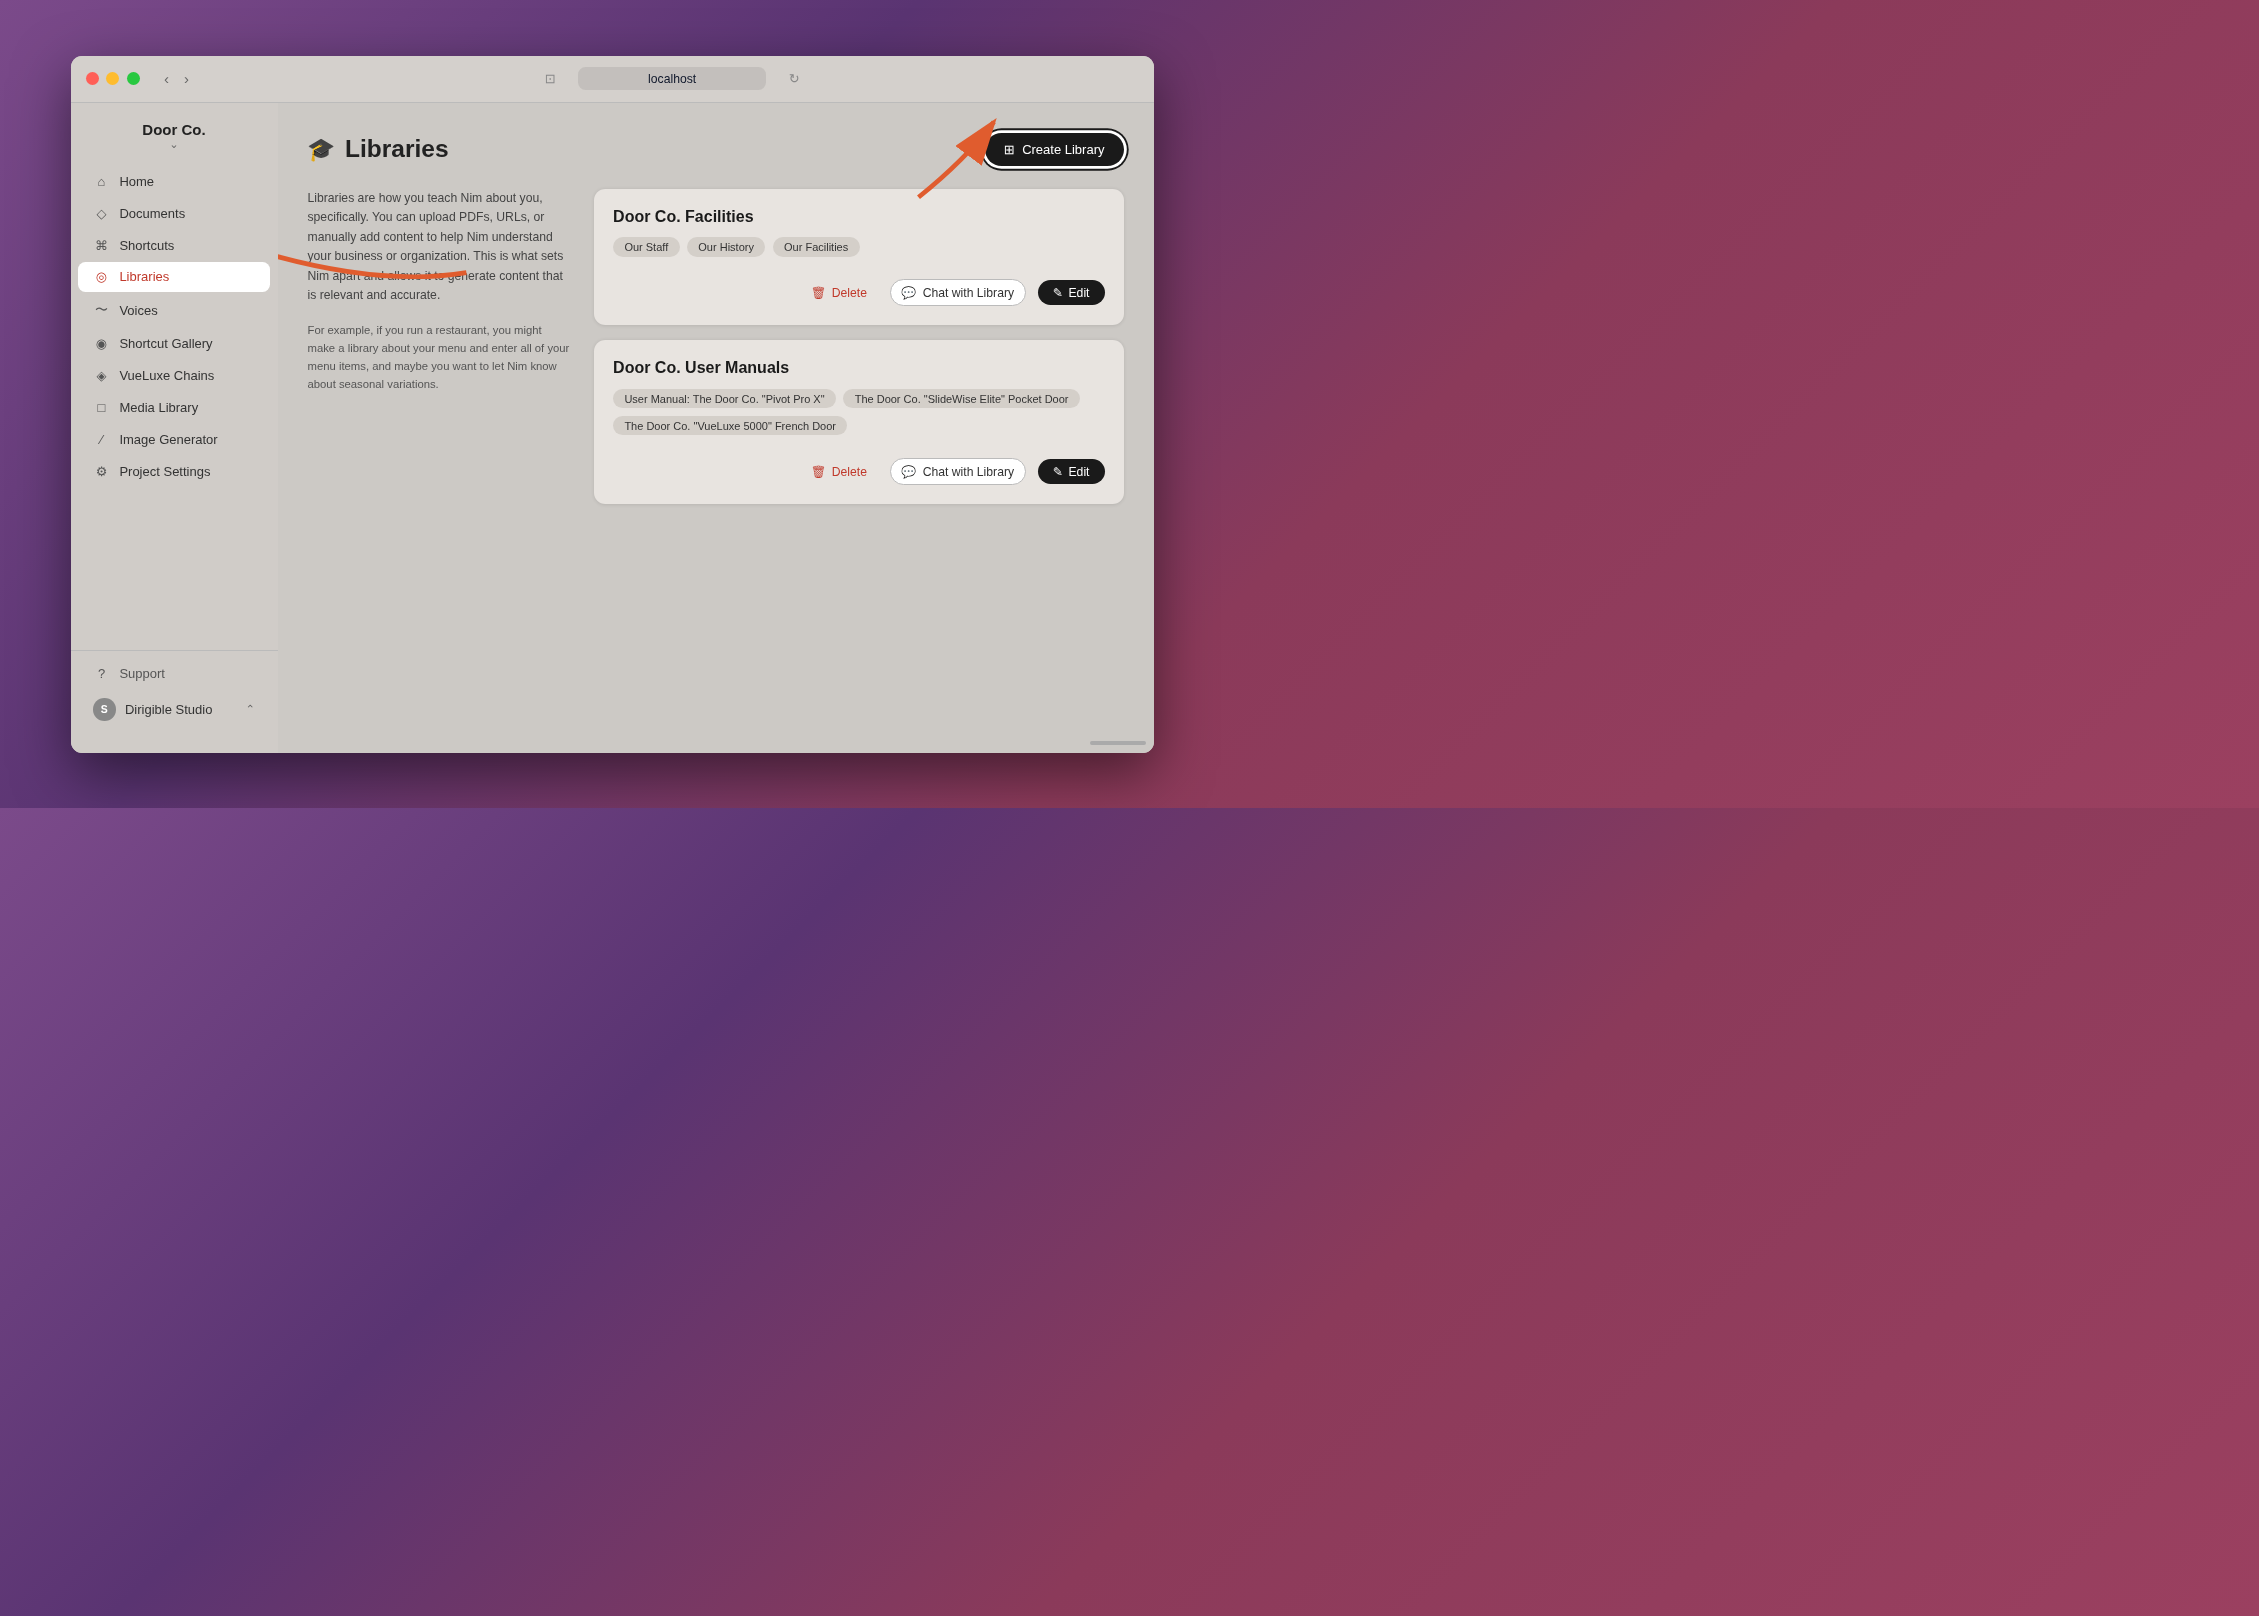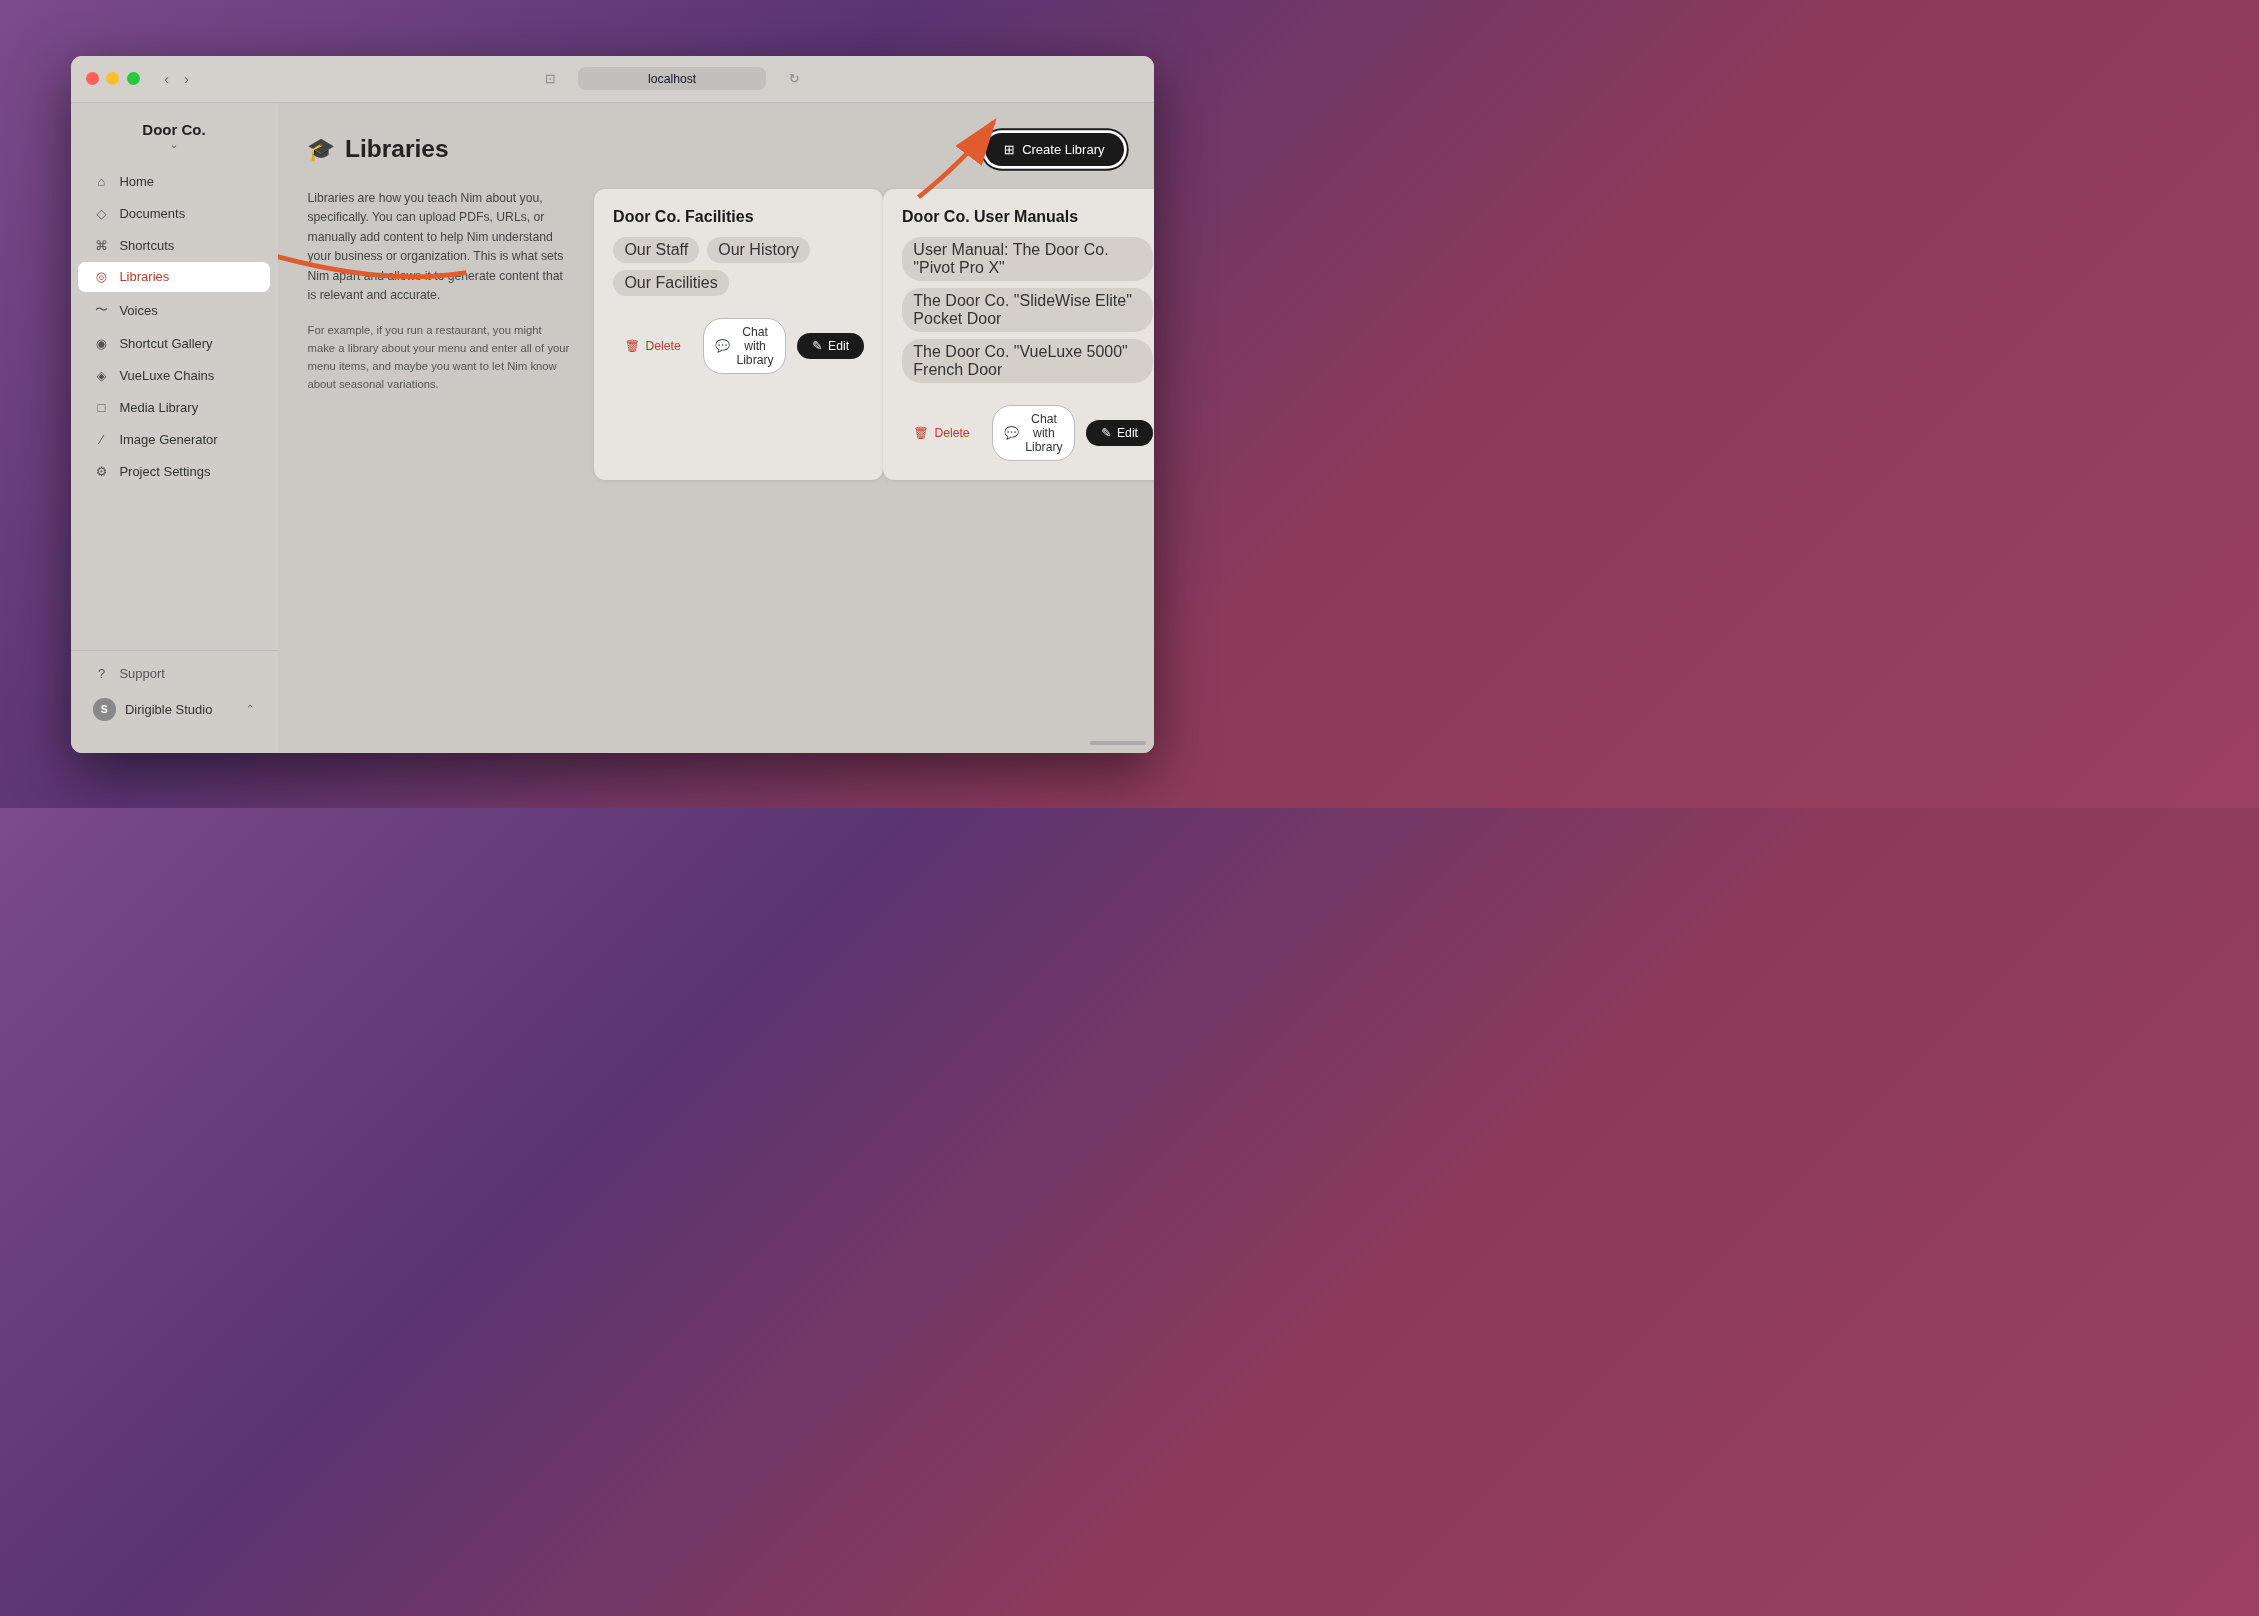--- a/index.html
+++ b/index.html
@@ -283,21 +283,22 @@
 
     .example-text {
       font-size: 11.3px;
       color: #555;
       line-height: 1.6;
     }
 
     .libraries-panel {
       flex: 1;
       display: flex;
-      flex-direction: row;
+      flex-direction: column;
+      gap: 15px;
     }
 
     .library-card {
       background: #e8e4e0;
       border-radius: 11.3px;
       padding: 19px;
       box-shadow: 0 0.9px 3.8px rgba(0,0,0,0.1);
     }
 
     .library-card-title {
@@ -311,21 +312,21 @@
       display: flex;
       flex-wrap: wrap;
       gap: 7.5px;
       margin-bottom: 15px;
     }
 
     .tag {
       background: #d4cfc9;
       border-radius: 19px;
       padding: 3.8px 11.3px;
-      font-size: 16px;
+      font-size: 11px;
       color: #333;
     }
 
     .card-actions {
       display: flex;
       align-items: center;
       justify-content: flex-end;
       gap: 11.3px;
       padding-top: 7.5px;
     }

